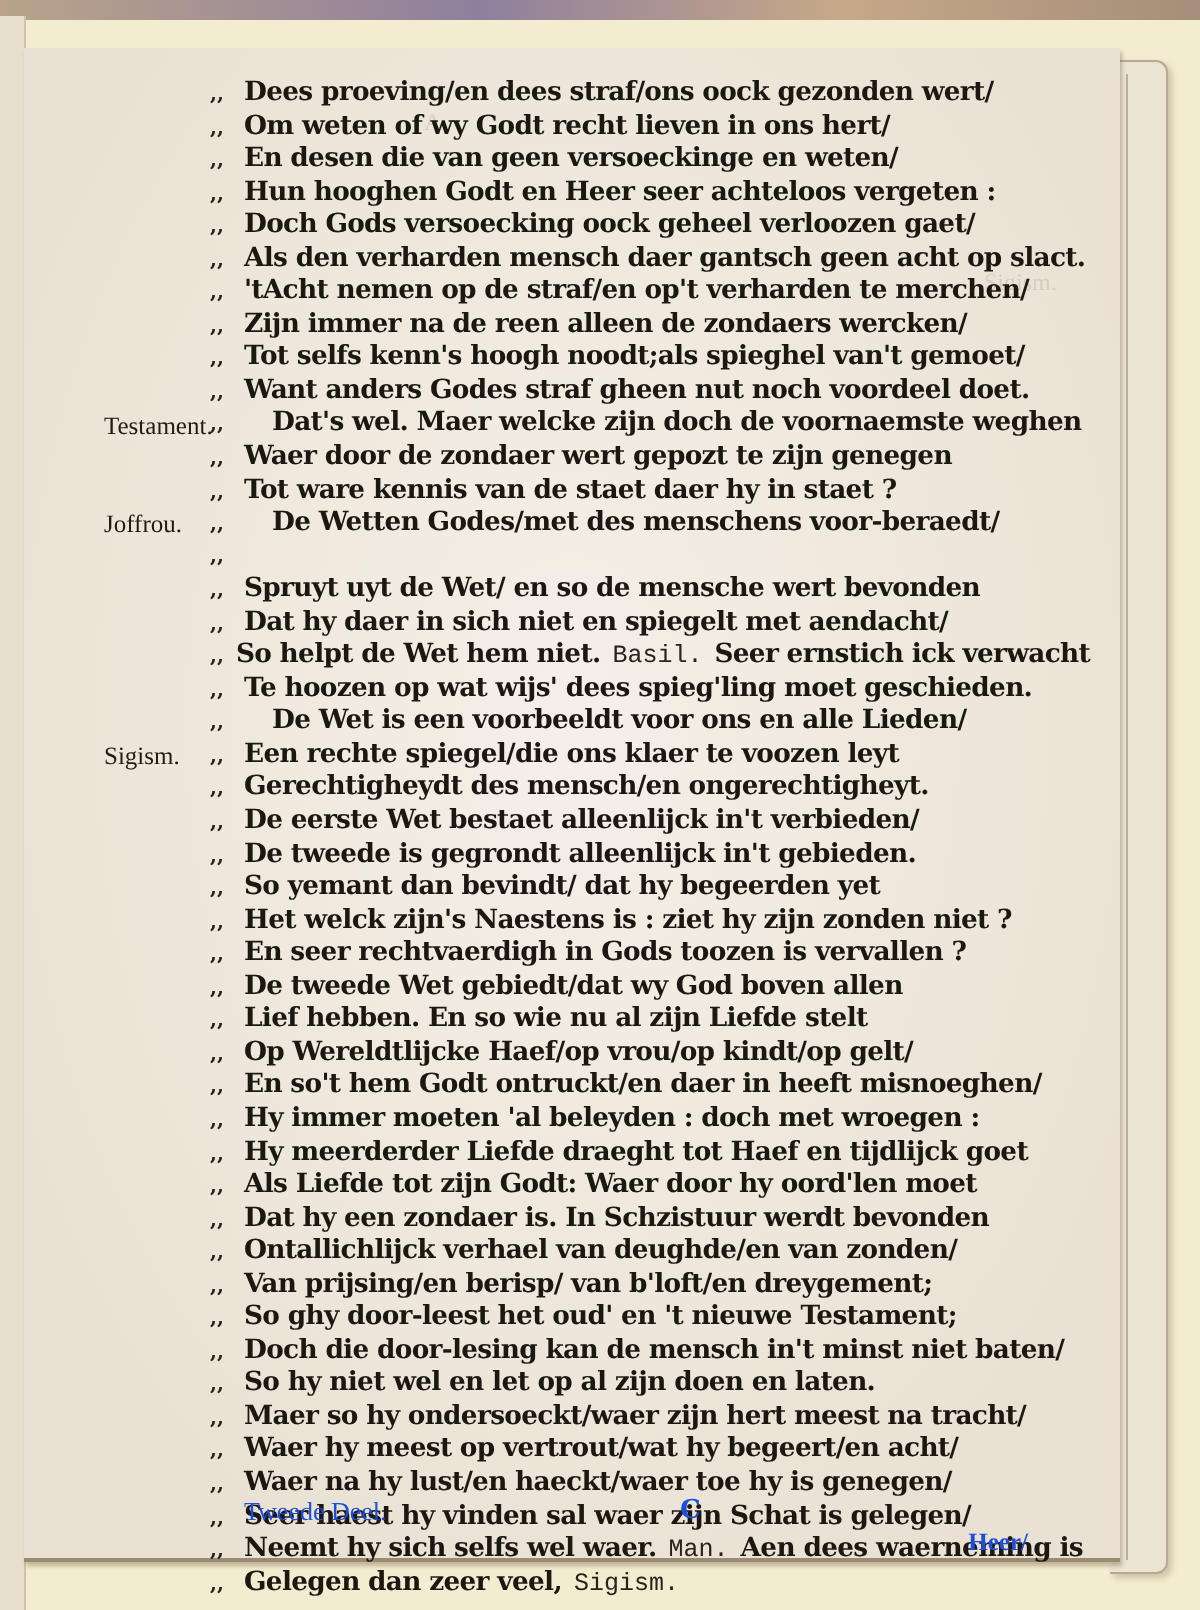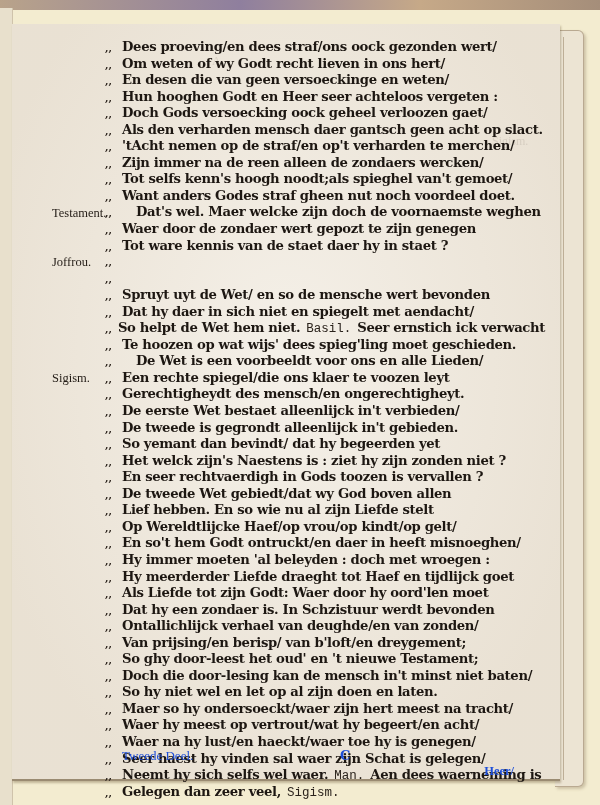--- a/index.html
+++ b/index.html
@@ -144,20 +144,21 @@
         <span class="quote">,,</span>
         <span>Waer door de zondaer wert gepozt te zijn genegen</span>
       </div>
       <div class="line">
         <span class="quote">,,</span>
         <span>Tot ware kennis van de staet daer hy in staet ?</span>
       </div>
       <div class="line">
         <span class="quote">,,</span>
         <span class="indent"></span>
+        <span>De Wetten Godes/met des menschens voor-beraedt/</span>
       </div>
       <div class="line">
         <span class="quote">,,</span>
       </div>
       <div class="line">
         <span class="quote">,,</span>
         <span>Spruyt uyt de Wet/ en so de mensche wert bevonden</span>
       </div>
       <div class="line">
         <span class="quote">,,</span>

